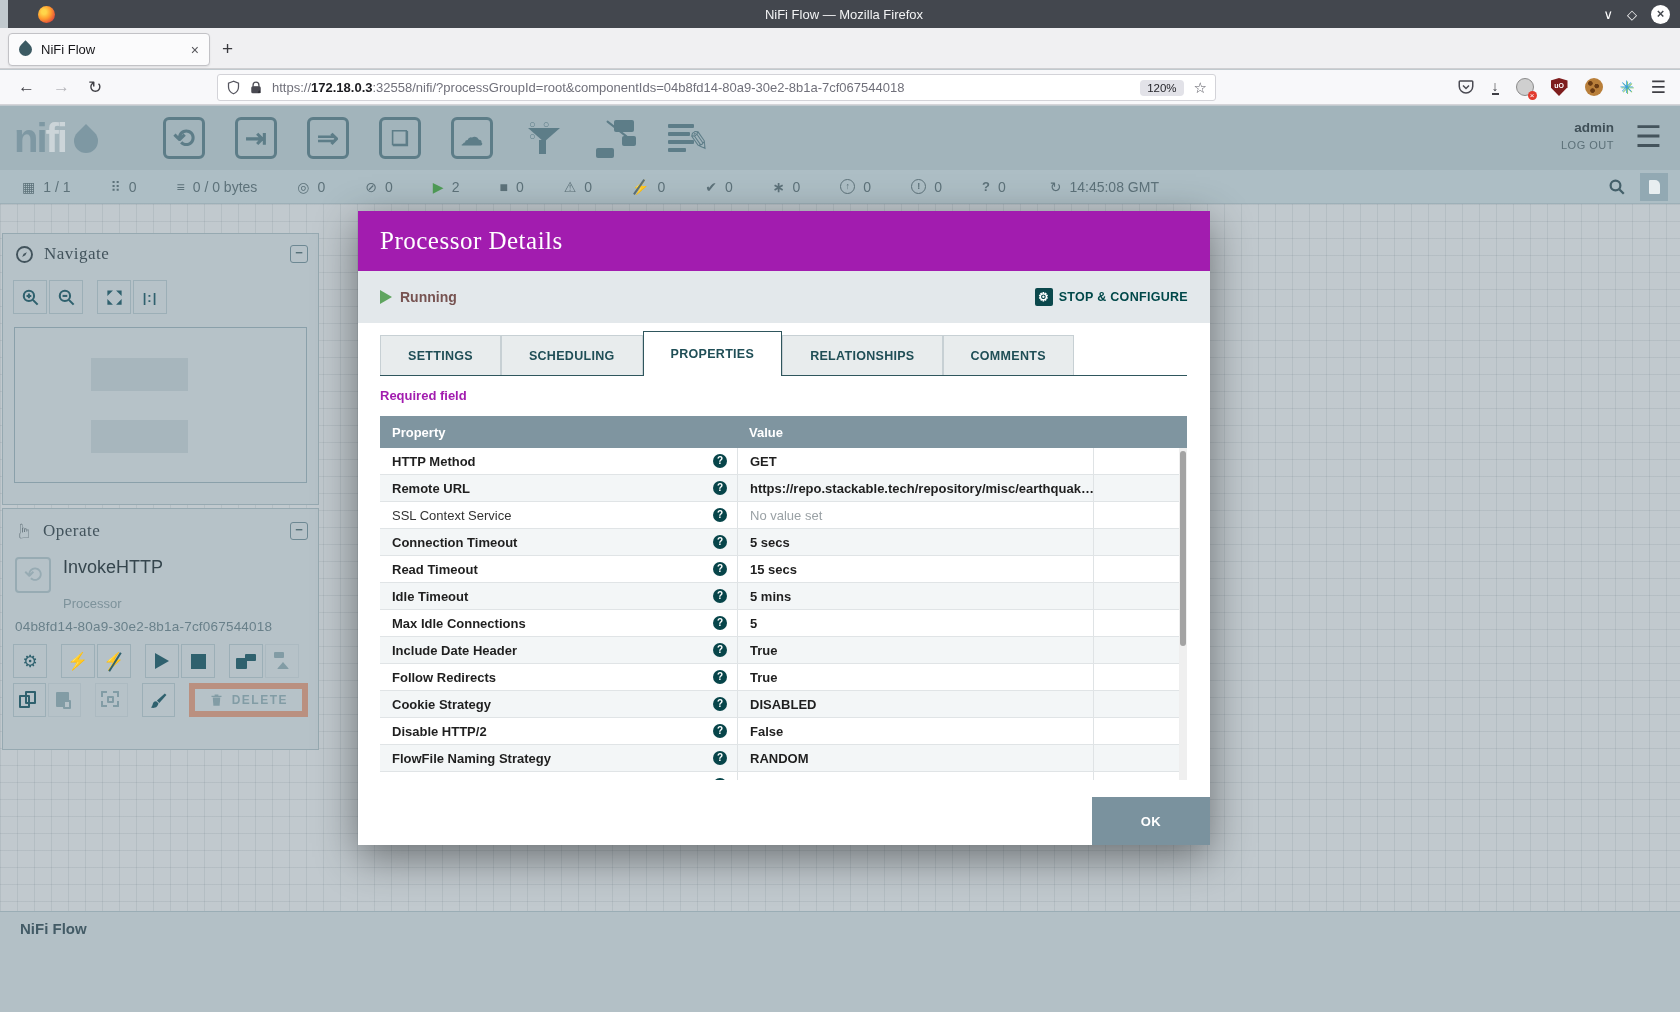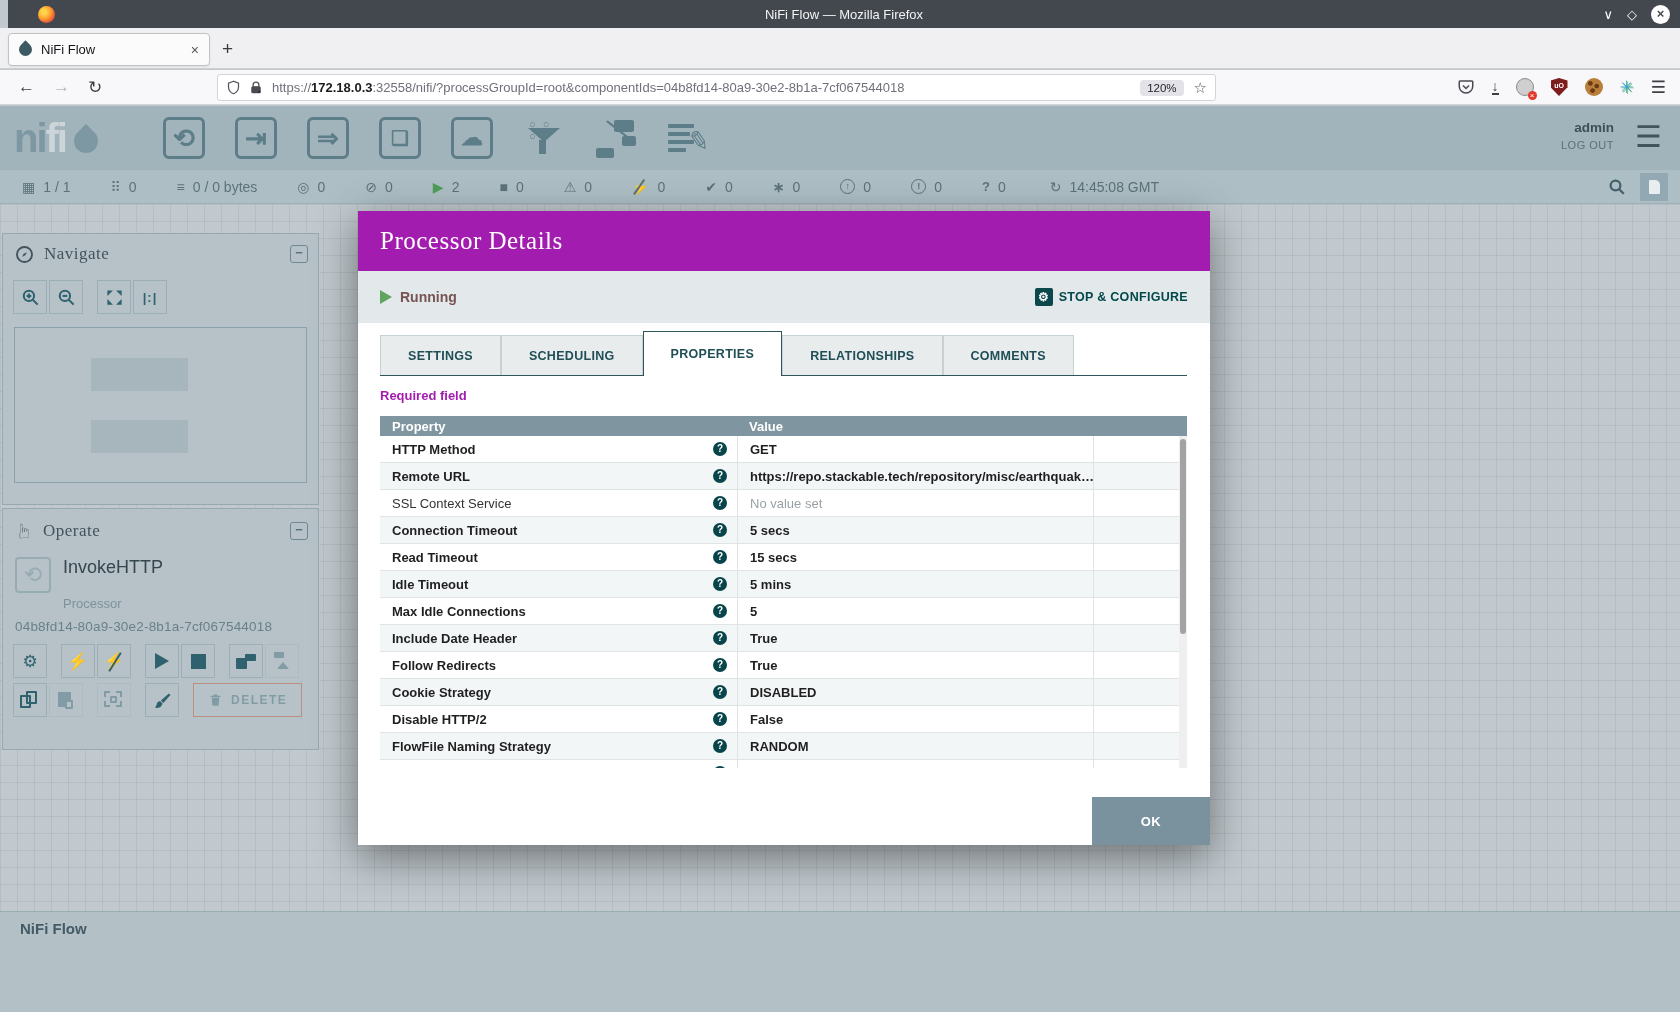--- a/index.html
+++ b/index.html
@@ -113,42 +113,42 @@
   .op-row { display:flex; margin-bottom:5px; }
   .op-btn { width:34px; height:34px; border:1px solid #9cafb7; display:flex; align-items:center; justify-content:center; color:#2f616e; font-size:17px; position:relative; }
   .op-btn.disabled { opacity:.38; }
   .op-btn.mg { margin-left:14px; }
   .op-btn.adj { margin-left:2px; }
   .slash::after { content:""; position:absolute; left:6px; top:16px; width:22px; height:2px; background:#2f616e; transform:rotate(-58deg); }
   .play-tri { width:0; height:0; border-left:14px solid #2f616e; border-top:8px solid transparent; border-bottom:8px solid transparent; }
   .stop-sq { width:15px; height:15px; background:#2f616e; }
   .mini-rects { position:relative; width:20px; height:18px; }
   .mini-rects i { position:absolute; background:#2f616e; border-radius:1px; }
-  .delete-btn { height:34px; border:1px solid #c2410c; display:flex; align-items:center; gap:8px; padding:0 14px; margin-left:14px; color:#2f616e; font-size:12px; font-weight:bold; letter-spacing:1.5px; }
+  .delete-btn { height:34px; border:6px solid #c2410c; display:flex; align-items:center; gap:8px; padding:0 14px; margin-left:14px; color:#2f616e; font-size:12px; font-weight:bold; letter-spacing:1.5px; }
   .delete-btn.disabled { opacity:.38; }
 
   .breadcrumb-bar { position:absolute; left:0; right:0; bottom:0; height:101px; background:#b3c0c6; border-top:1px solid #9aadb5; padding:8px 20px; }
   .breadcrumb { font-size:15px; font-weight:bold; color:#435b66; }
 
   
   .dialog { position:absolute; left:358px; top:211px; width:852px; height:634px; background:#fff; box-shadow:0 12px 40px rgba(0,0,0,.45); }
   .dlg-header { height:60px; background:#a21caf; display:flex; align-items:center; padding:0 22px; }
   .dlg-title { font-family:"Liberation Serif", serif; font-size:25px; color:#fff; letter-spacing:.5px; }
   .dlg-statusrow { height:52px; background:#e3e8eb; display:flex; align-items:center; padding:0 22px; }
   .run-tri { width:0; height:0; border-left:12px solid #5fa55f; border-top:7px solid transparent; border-bottom:7px solid transparent; margin-right:8px; }
   .run-label { font-size:14px; font-weight:bold; color:#775351; }
   .stopcfg { margin-left:auto; display:flex; align-items:center; gap:6px; color:#004849; font-size:12.5px; font-weight:bold; letter-spacing:.3px; }
   .stopcfg-ico { width:18px; height:18px; background:#0b484c; color:#fff; font-size:12px; display:flex; align-items:center; justify-content:center; border-radius:2px; }
   .dlg-body { padding:8px 23px 0 22px; }
   .tabs { display:flex; align-items:flex-end; border-bottom:1px solid #2f565d; height:45px; }
   .dtab { height:40px; background:#e8eced; border:1px solid #c7d0d4; border-bottom:none; padding:0 27px; display:flex; align-items:center; font-size:12.5px; font-weight:bold; color:#1f4e56; letter-spacing:.3px; }
   .dtab.active { height:45px; background:#fff; border:1px solid #2f565d; border-bottom:none; margin-bottom:-1px; position:relative; z-index:2; }
   .required-legend { margin-top:12px; font-size:13px; font-weight:bold; color:#a21caf; }
   .ptable { margin-top:13px; }
-  .pt-head { height:20px; background:#7f95a0; display:grid; grid-template-columns:357px 450px; align-items:center; color:#fff; font-size:13px; font-weight:bold; }
+  .pt-head { height:32px; background:#7f95a0; display:grid; grid-template-columns:357px 450px; align-items:center; color:#fff; font-size:13px; font-weight:bold; }
   .pt-head span { padding-left:12px; }
   .pt-body { height:332px; overflow:hidden; position:relative; }
   .t-row { display:grid; grid-template-columns:357px 356px 86px; height:27px; align-items:center; border-bottom:1px solid #e0e4e6; font-size:13px; color:#333; }
   .t-row:nth-child(even) { background:#f3f6f7; }
   .t-prop { display:flex; align-items:center; padding-left:12px; height:100%; }
   .t-prop .pn { flex:1; }
   .t-row.required .pn, .t-row.required .t-val { font-weight:bold; color:#1f1f1f; }
   .q-ico { width:14px; height:14px; background:#07454a; color:#fff; border-radius:50%; font-size:10px; font-weight:bold; line-height:14px; text-align:center; margin-right:10px; }
   .t-val { padding-left:12px; border-left:1px solid #dfe3e5; height:100%; display:flex; align-items:center; white-space:nowrap; overflow:hidden; }
   .t-row.unset .t-val { color:#9aa1a5; font-weight:normal; }

